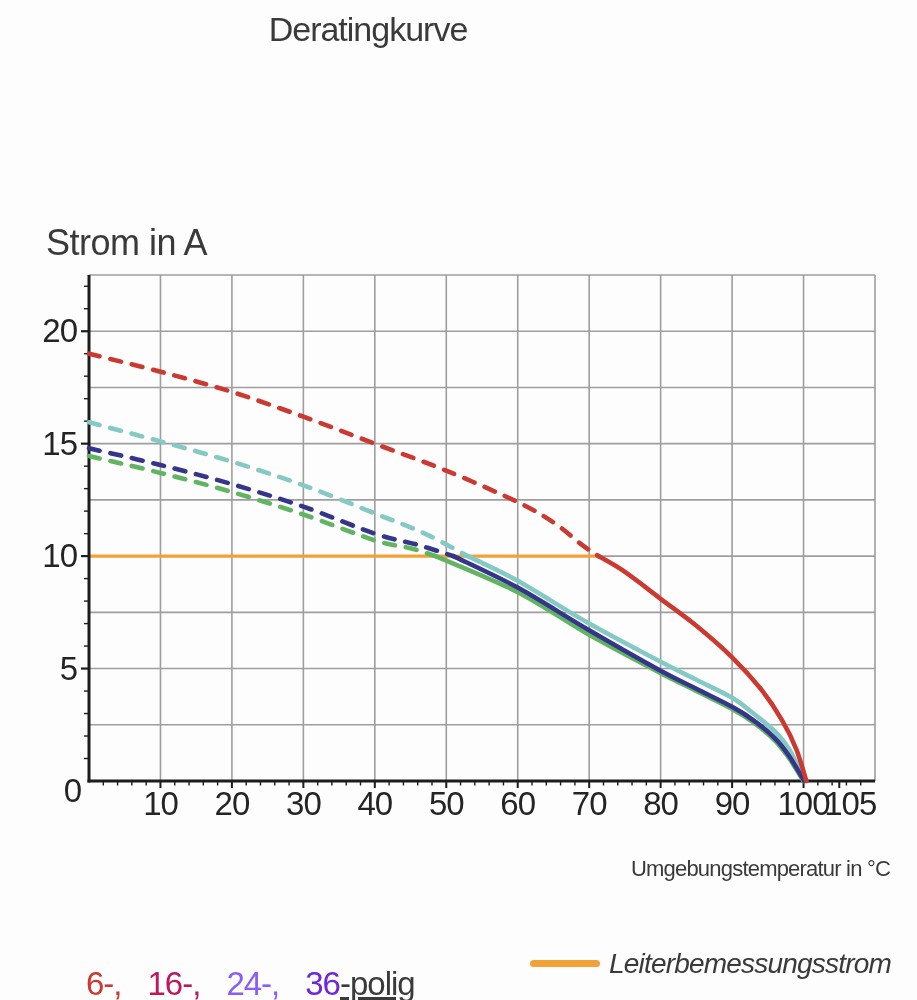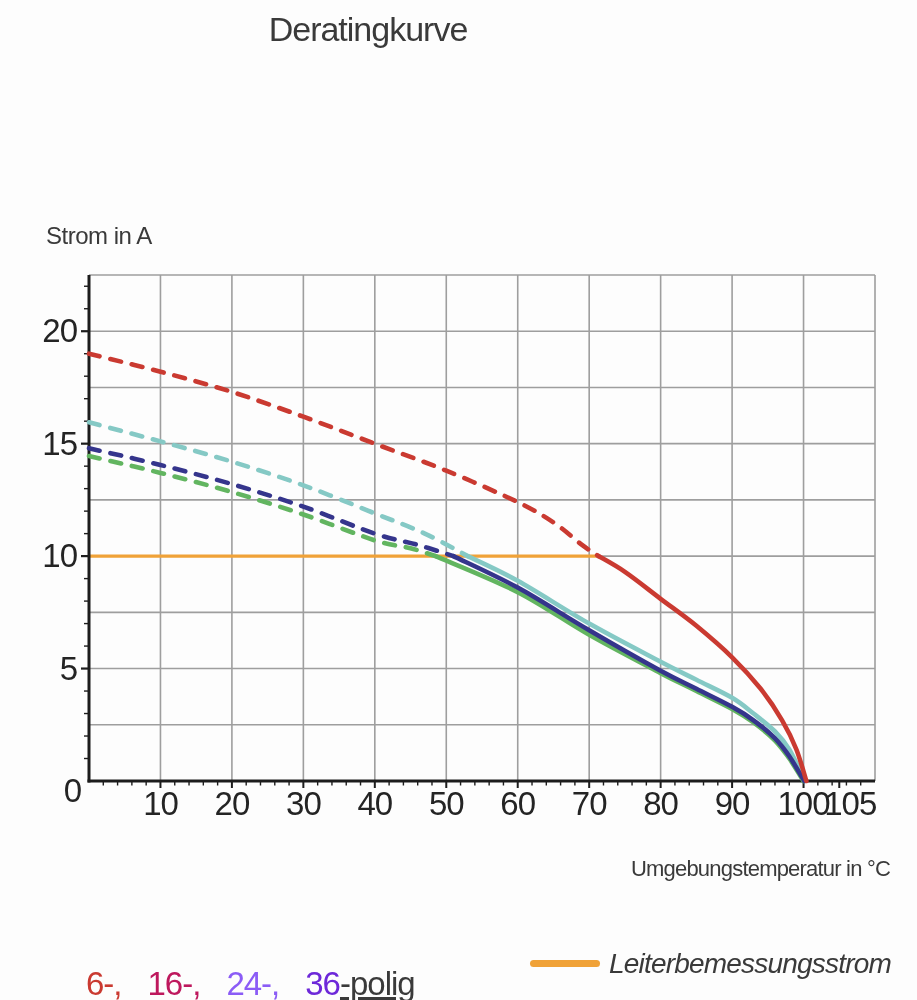--- a/index.html
+++ b/index.html
@@ -4,21 +4,21 @@
 <style>
   html,body{margin:0;padding:0;background:#ffffff;}
   .page{
     position:relative;width:917px;height:1000px;background:#fdfdfd;
     font-family:"Liberation Sans",sans-serif;color:#3a3a3a;overflow:hidden;
   }
   .titles{
     position:absolute;top:6px;left:0;width:736px;text-align:center;
     font-size:34px;line-height:46px;letter-spacing:-1px;color:#3a3a3a;white-space:nowrap;
   }
-  .y-axis-title{position:absolute;left:46px;top:222px;font-size:24px;letter-spacing:-0.5px;}
+  .y-axis-title{position:absolute;left:46px;top:222px;font-size:36px;letter-spacing:-0.5px;}
   .x-axis-title{position:absolute;right:27px;top:856px;font-size:22px;letter-spacing:-0.8px;}
   #chart-svg{position:absolute;left:0;top:0;}
   .legend{position:absolute;left:86px;top:944px;font-size:33px;letter-spacing:-1px;display:flex;align-items:baseline;}
   .legend span.gap{margin-right:26px;}
   .rated-swatch{position:absolute;left:530px;top:960px;width:70px;height:7px;border-radius:3.5px;display:inline-block;}
   .rated-label{position:absolute;left:609px;top:948px;font-size:28px;letter-spacing:-0.8px;font-style:italic;}
   svg text{font-family:"Liberation Sans",sans-serif;}
 </style>
 </head>
 <body>

